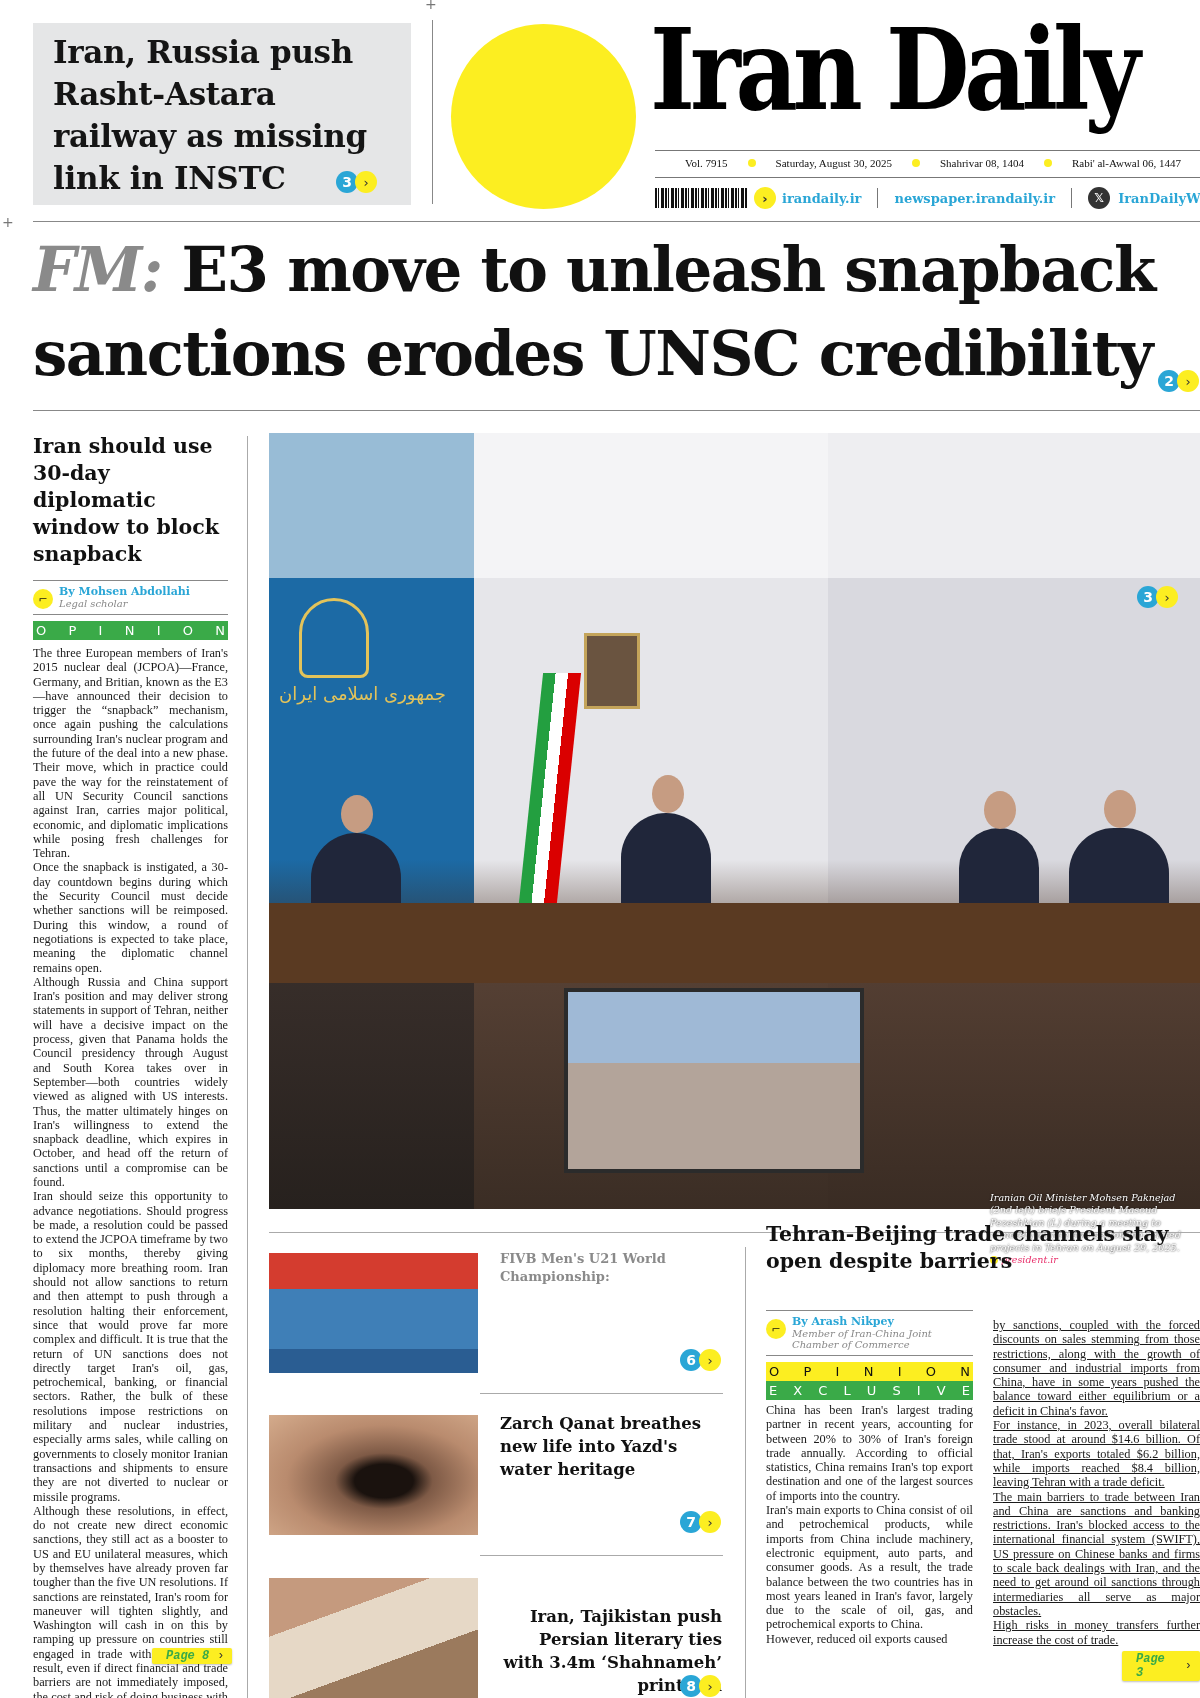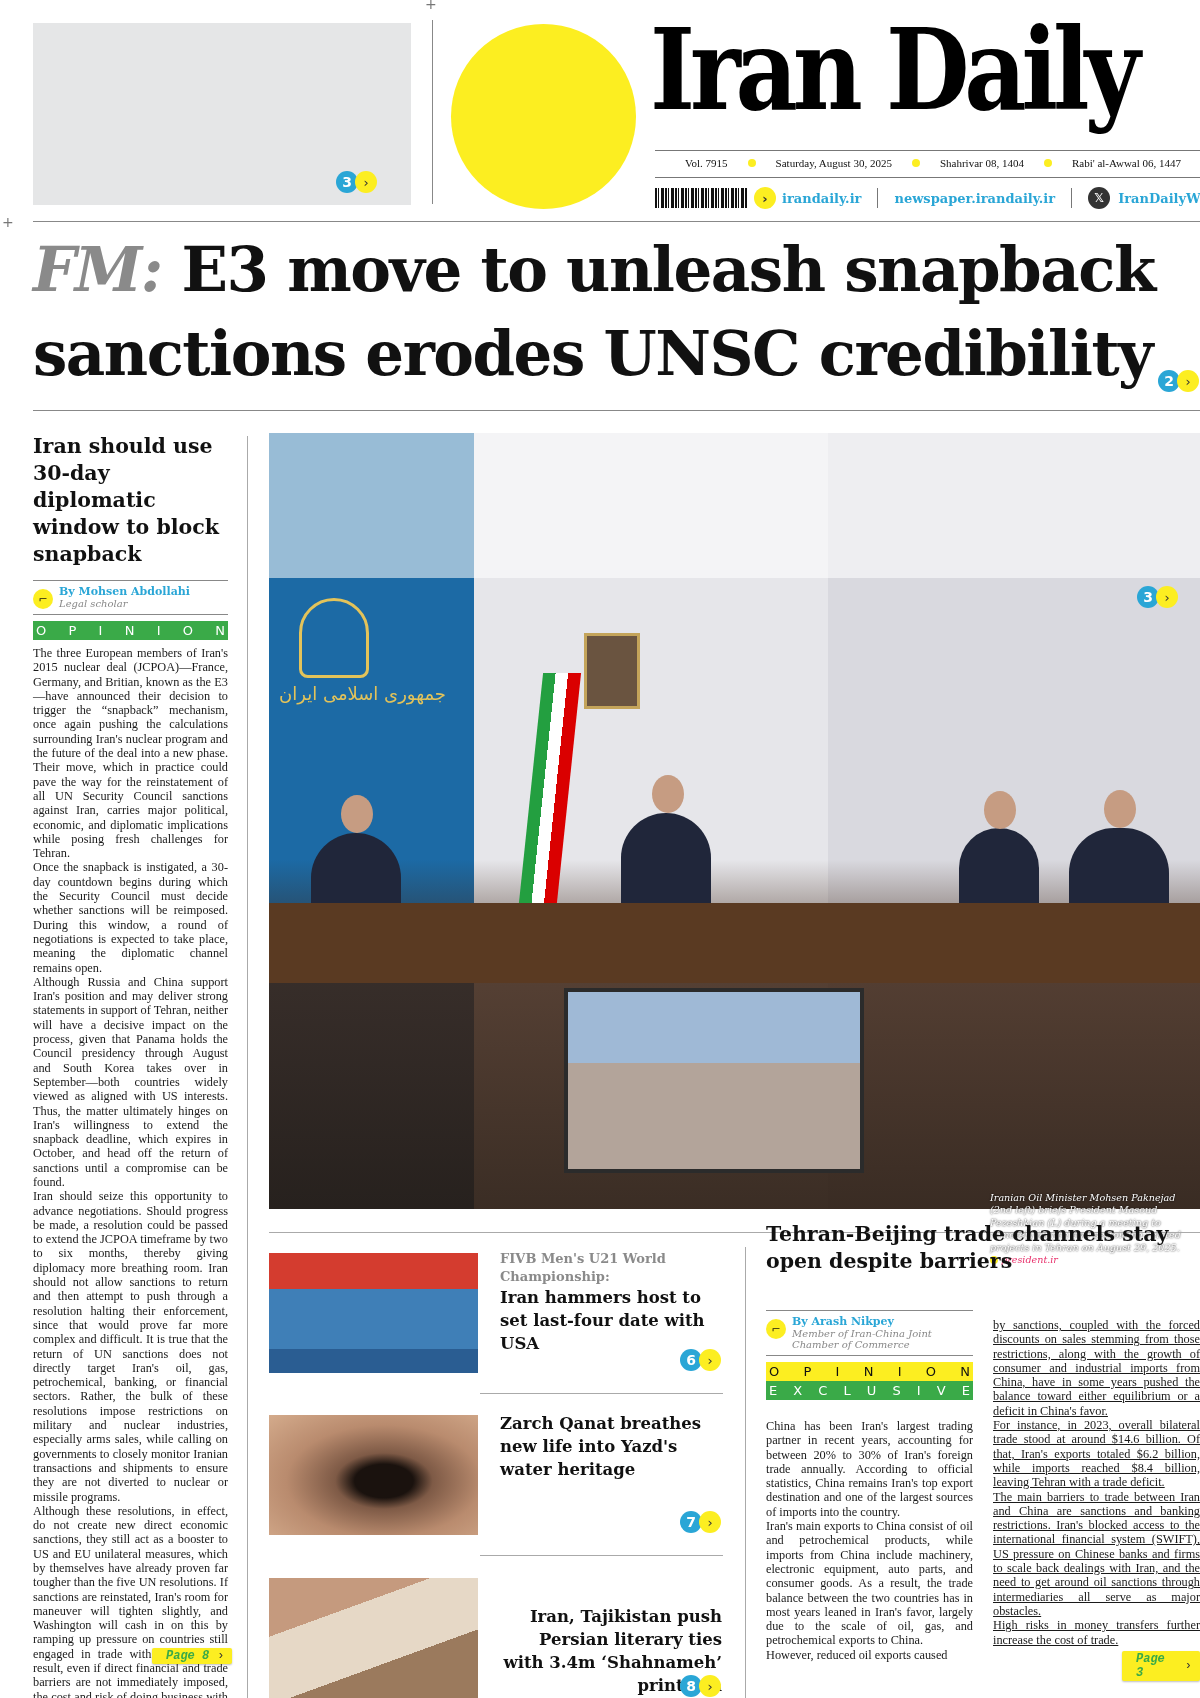--- a/index.html
+++ b/index.html
@@ -89,20 +89,21 @@
   .rc-right { left: 993px; top: 1318px; width: 207px; }
   .rc-right .body-text { margin-top: 0; text-decoration: underline; }
 </style>
 </head>
 <body>
 
 <div class="abs crop" style="left:425px; top:-4px;">+</div>
 <div class="abs crop" style="left:2px; top:214px;">+</div>
 
 <div class="abs teaser-box">
+  <div class="teaser-title">Iran, Russia push Rasht-Astara railway as missing link in INSTC</div>
   <div class="pgref" style="position:absolute; right:34px; bottom:12px;">
     <span class="bcirc">3</span>
     <span class="ybtn">›</span>
   </div>
 </div>
 <div class="abs vline-mast"></div>
 <div class="abs sun"></div>
 <div class="abs logo">Iran Daily</div>
 
 <div class="abs mast-rule" style="top:150px;"></div>
@@ -206,21 +207,20 @@
     <span>president.ir</span>
   </div>
 </div>
 
 <div class="abs rule-bottom"></div>
 <div class="abs vline-mid"></div>
 
 <div class="abs thumb thumb1"></div>
 <div class="abs brief" style="top:1250px;">
   <div class="kick">FIVB Men's U21 World Championship:</div>
-  <div class="ttl">Iran hammers host to set last-four date with USA</div>
 </div>
 <div class="abs pgref pg" style="top:1349px;">
   <span class="bcirc">6</span>
   <span class="ybtn">›</span>
 </div>
 <div class="abs brief-rule" style="top:1393px;"></div>
 
 <div class="abs thumb thumb2"></div>
 <div class="abs brief" style="top:1412px;">
   <div class="ttl">Zarch Qanat breathes new life into Yazd's water heritage</div>
@@ -264,21 +264,21 @@
     <span>E</span>
     <span>X</span>
     <span>C</span>
     <span>L</span>
     <span>U</span>
     <span>S</span>
     <span>I</span>
     <span>V</span>
     <span>E</span>
   </div>
-  <div class="body-text" style="margin-top:19px;">
+  <div class="body-text" style="margin-top:3px;">
     <p>China has been Iran's largest trading partner in recent years, accounting for between 20% to 30% of Iran's foreign trade annually. According to official statistics, China remains Iran's top export destination and one of the largest sources of imports into the country.</p>
     <p>Iran's main exports to China consist of oil and petrochemical products, while imports from China include machinery, electronic equipment, auto parts, and consumer goods. As a result, the trade balance between the two countries has in most years leaned in Iran's favor, largely due to the scale of oil, gas, and petrochemical exports to China.</p>
     <p>However, reduced oil exports caused</p>
   </div>
 </div>
 <div class="abs rc-right">
   <div class="body-text">
     <p>by sanctions, coupled with the forced discounts on sales stemming from those restrictions, along with the growth of consumer and industrial imports from China, have in some years pushed the balance toward either equilibrium or a deficit in China's favor.</p>
     <p>For instance, in 2023, overall bilateral trade stood at around $14.6 billion. Of that, Iran's exports totaled $6.2 billion, while imports reached $8.4 billion, leaving Tehran with a trade deficit.</p>
     <p>The main barriers to trade between Iran and China are sanctions and banking restrictions. Iran's blocked access to the international financial system (SWIFT), US pressure on Chinese banks and firms to scale back dealings with Iran, and the need to get around oil sanctions through intermediaries all serve as major obstacles.</p>

